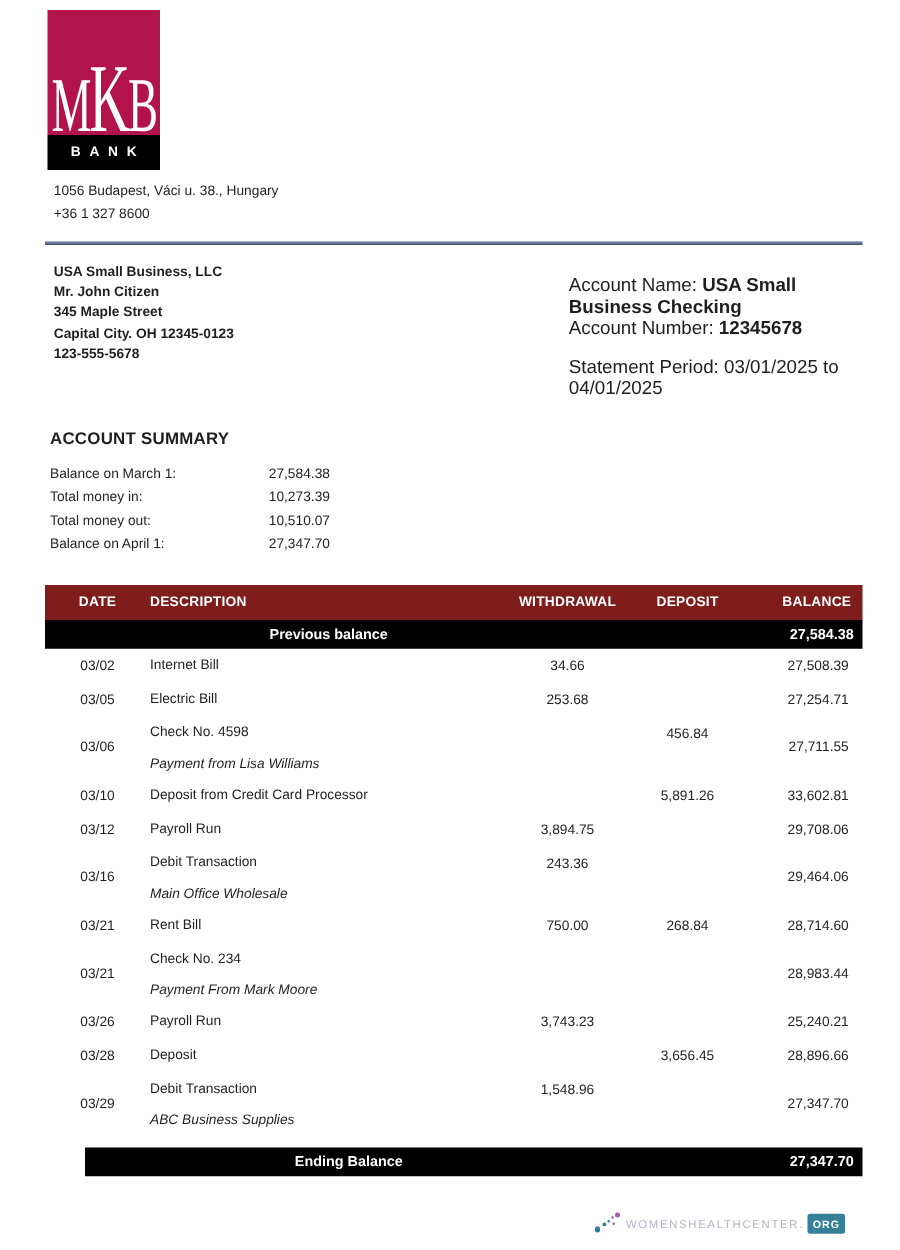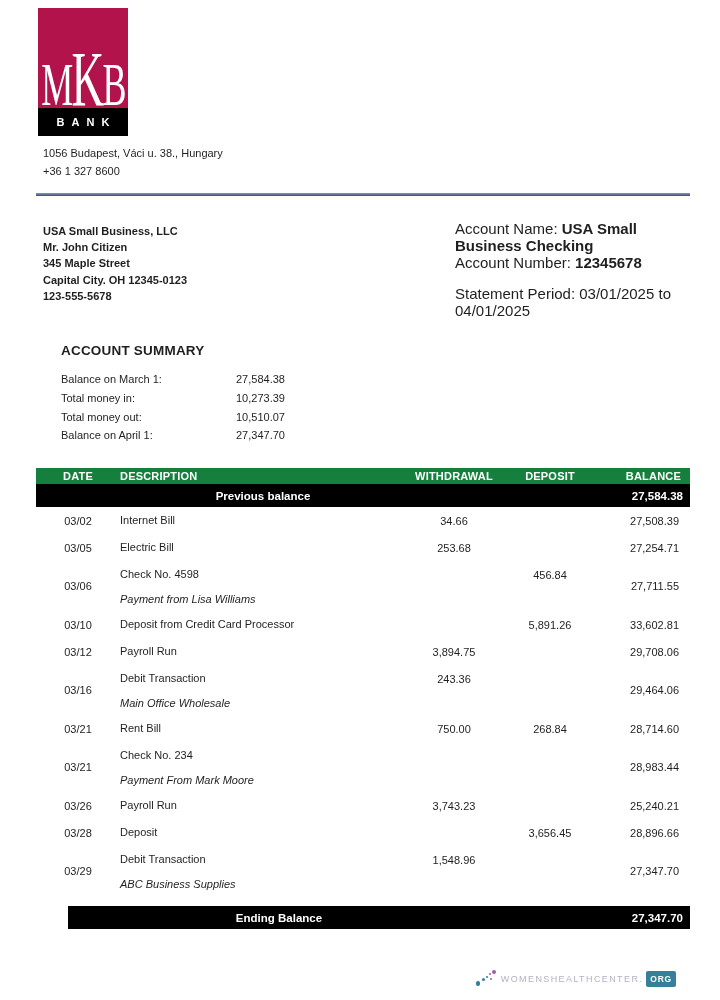--- a/index.html
+++ b/index.html
@@ -41,37 +41,37 @@
   }
 
   
   .bank-address { margin: 9px 0 0 7px; font-size: 11px; line-height: 17.5px; }
 
   
   .rule { margin-top: 13px; height: 3px; background: linear-gradient(#8d99b6, #3e4b6d); }
 
   
   .info-row { display: flex; margin-top: 14px; }
-  .customer { flex: 1; margin-left: 7px; font-size: 11px; font-weight: bold; line-height: 16.2px; margin-top: 13px; }
+  .customer { flex: 1; margin-left: 7px; font-size: 11px; font-weight: bold; line-height: 16.2px; }
   .acct { width: 235px; margin-top: 10px; font-size: 15px; line-height: 17px; }
   .acct .val { font-weight: bold; }
   .acct .period { margin-top: 14px; }
 
   
-  .summary { margin-top: 24px; margin-left: 25px; }
+  .summary { margin-top: 24px; margin-left: 4px; }
   .summary-title { font-size: 13.5px; font-weight: bold; letter-spacing: 0.2px; }
   .summary-rows { margin-top: 12px; font-size: 11px; }
   .summary-row { display: grid; grid-template-columns: 175px auto; line-height: 18.8px; }
 
   
   .table { margin-top: 23px; width: 654px; font-size: 11px; }
   .t-grid { display: grid; grid-template-columns: 84px 1fr 96px 96px 92px; }
   .t-head {
-    background: #15803d; color: #ffffff; font-weight: bold;
-    height: 16px; align-items: center; letter-spacing: 0.2px; font-size: 11px;
+    background: #7f1d1d; color: #ffffff; font-weight: bold;
+    height: 28px; align-items: center; letter-spacing: 0.2px; font-size: 11px;
   }
   .t-black {
     background: #000000; color: #ffffff; font-weight: bold;
     height: 23px; align-items: center; font-size: 11.5px; text-align: center;
   }
   .t-black.ending { margin-top: 10px; margin-left: 32px; }
   .h-date, .c-date { text-align: center; }
   .h-desc { text-align: left; }
   .h-wd, .h-dep { text-align: center; }
   .h-bal { text-align: right; padding-right: 9px; }

